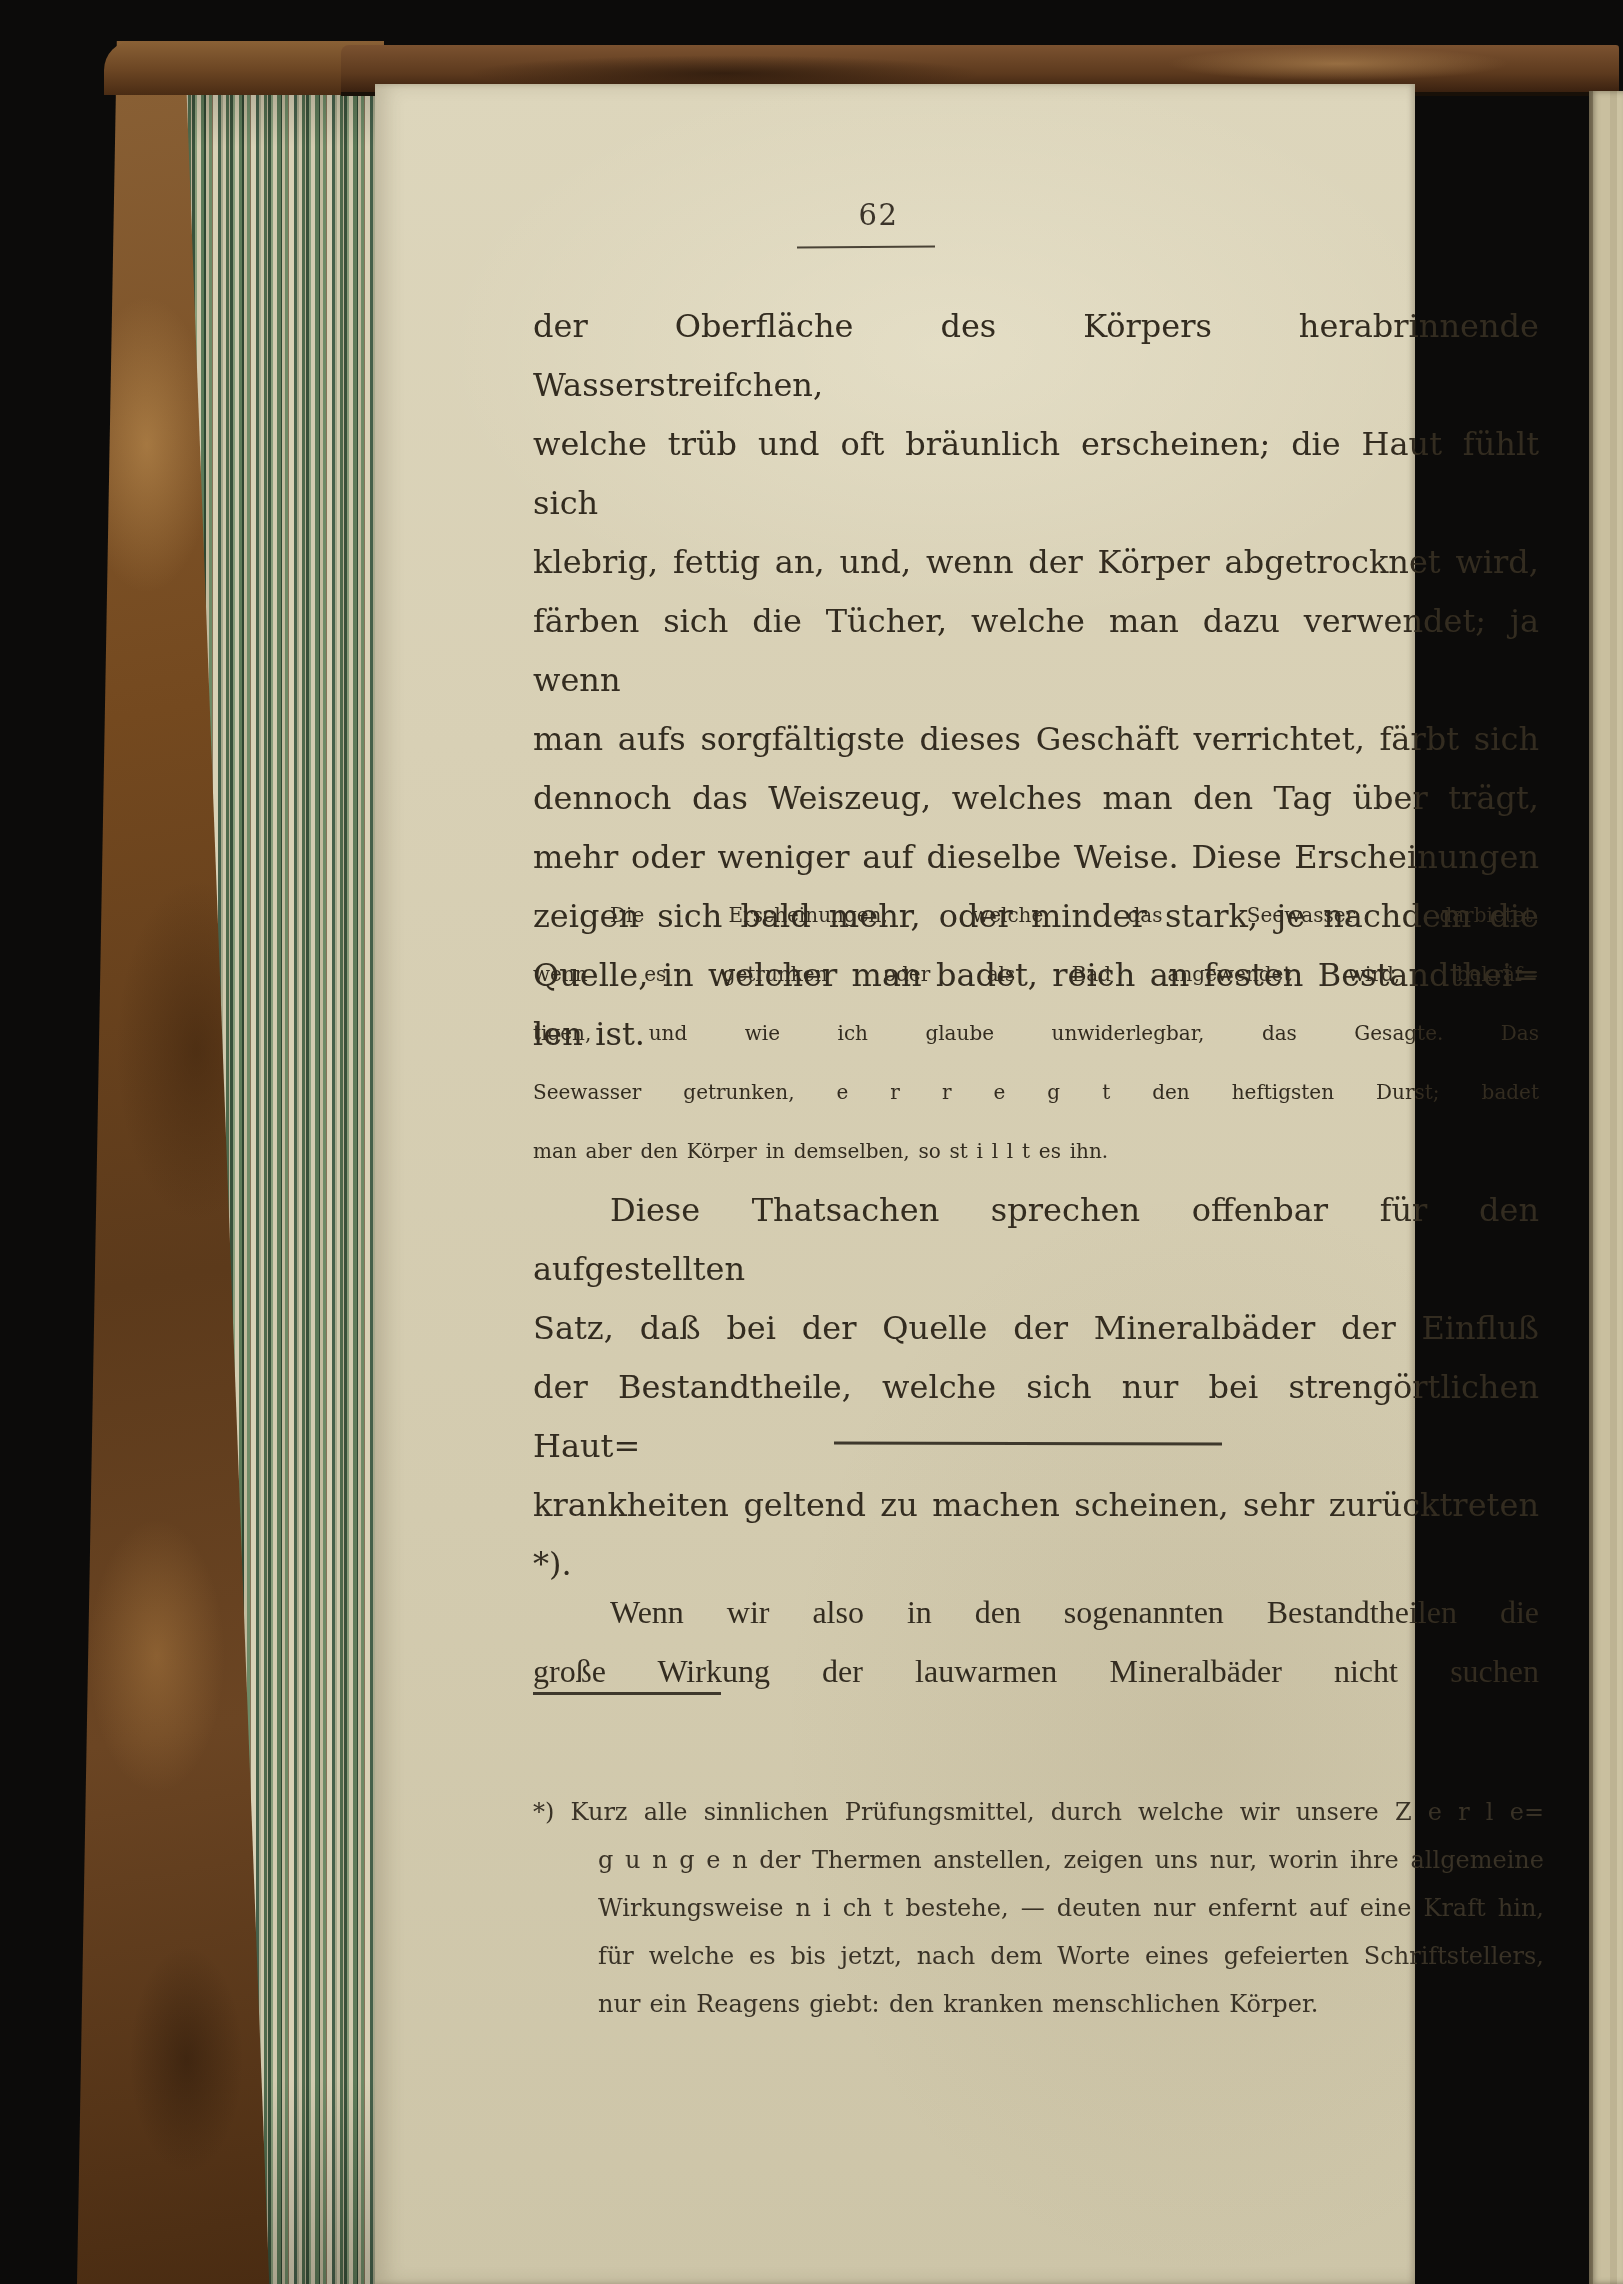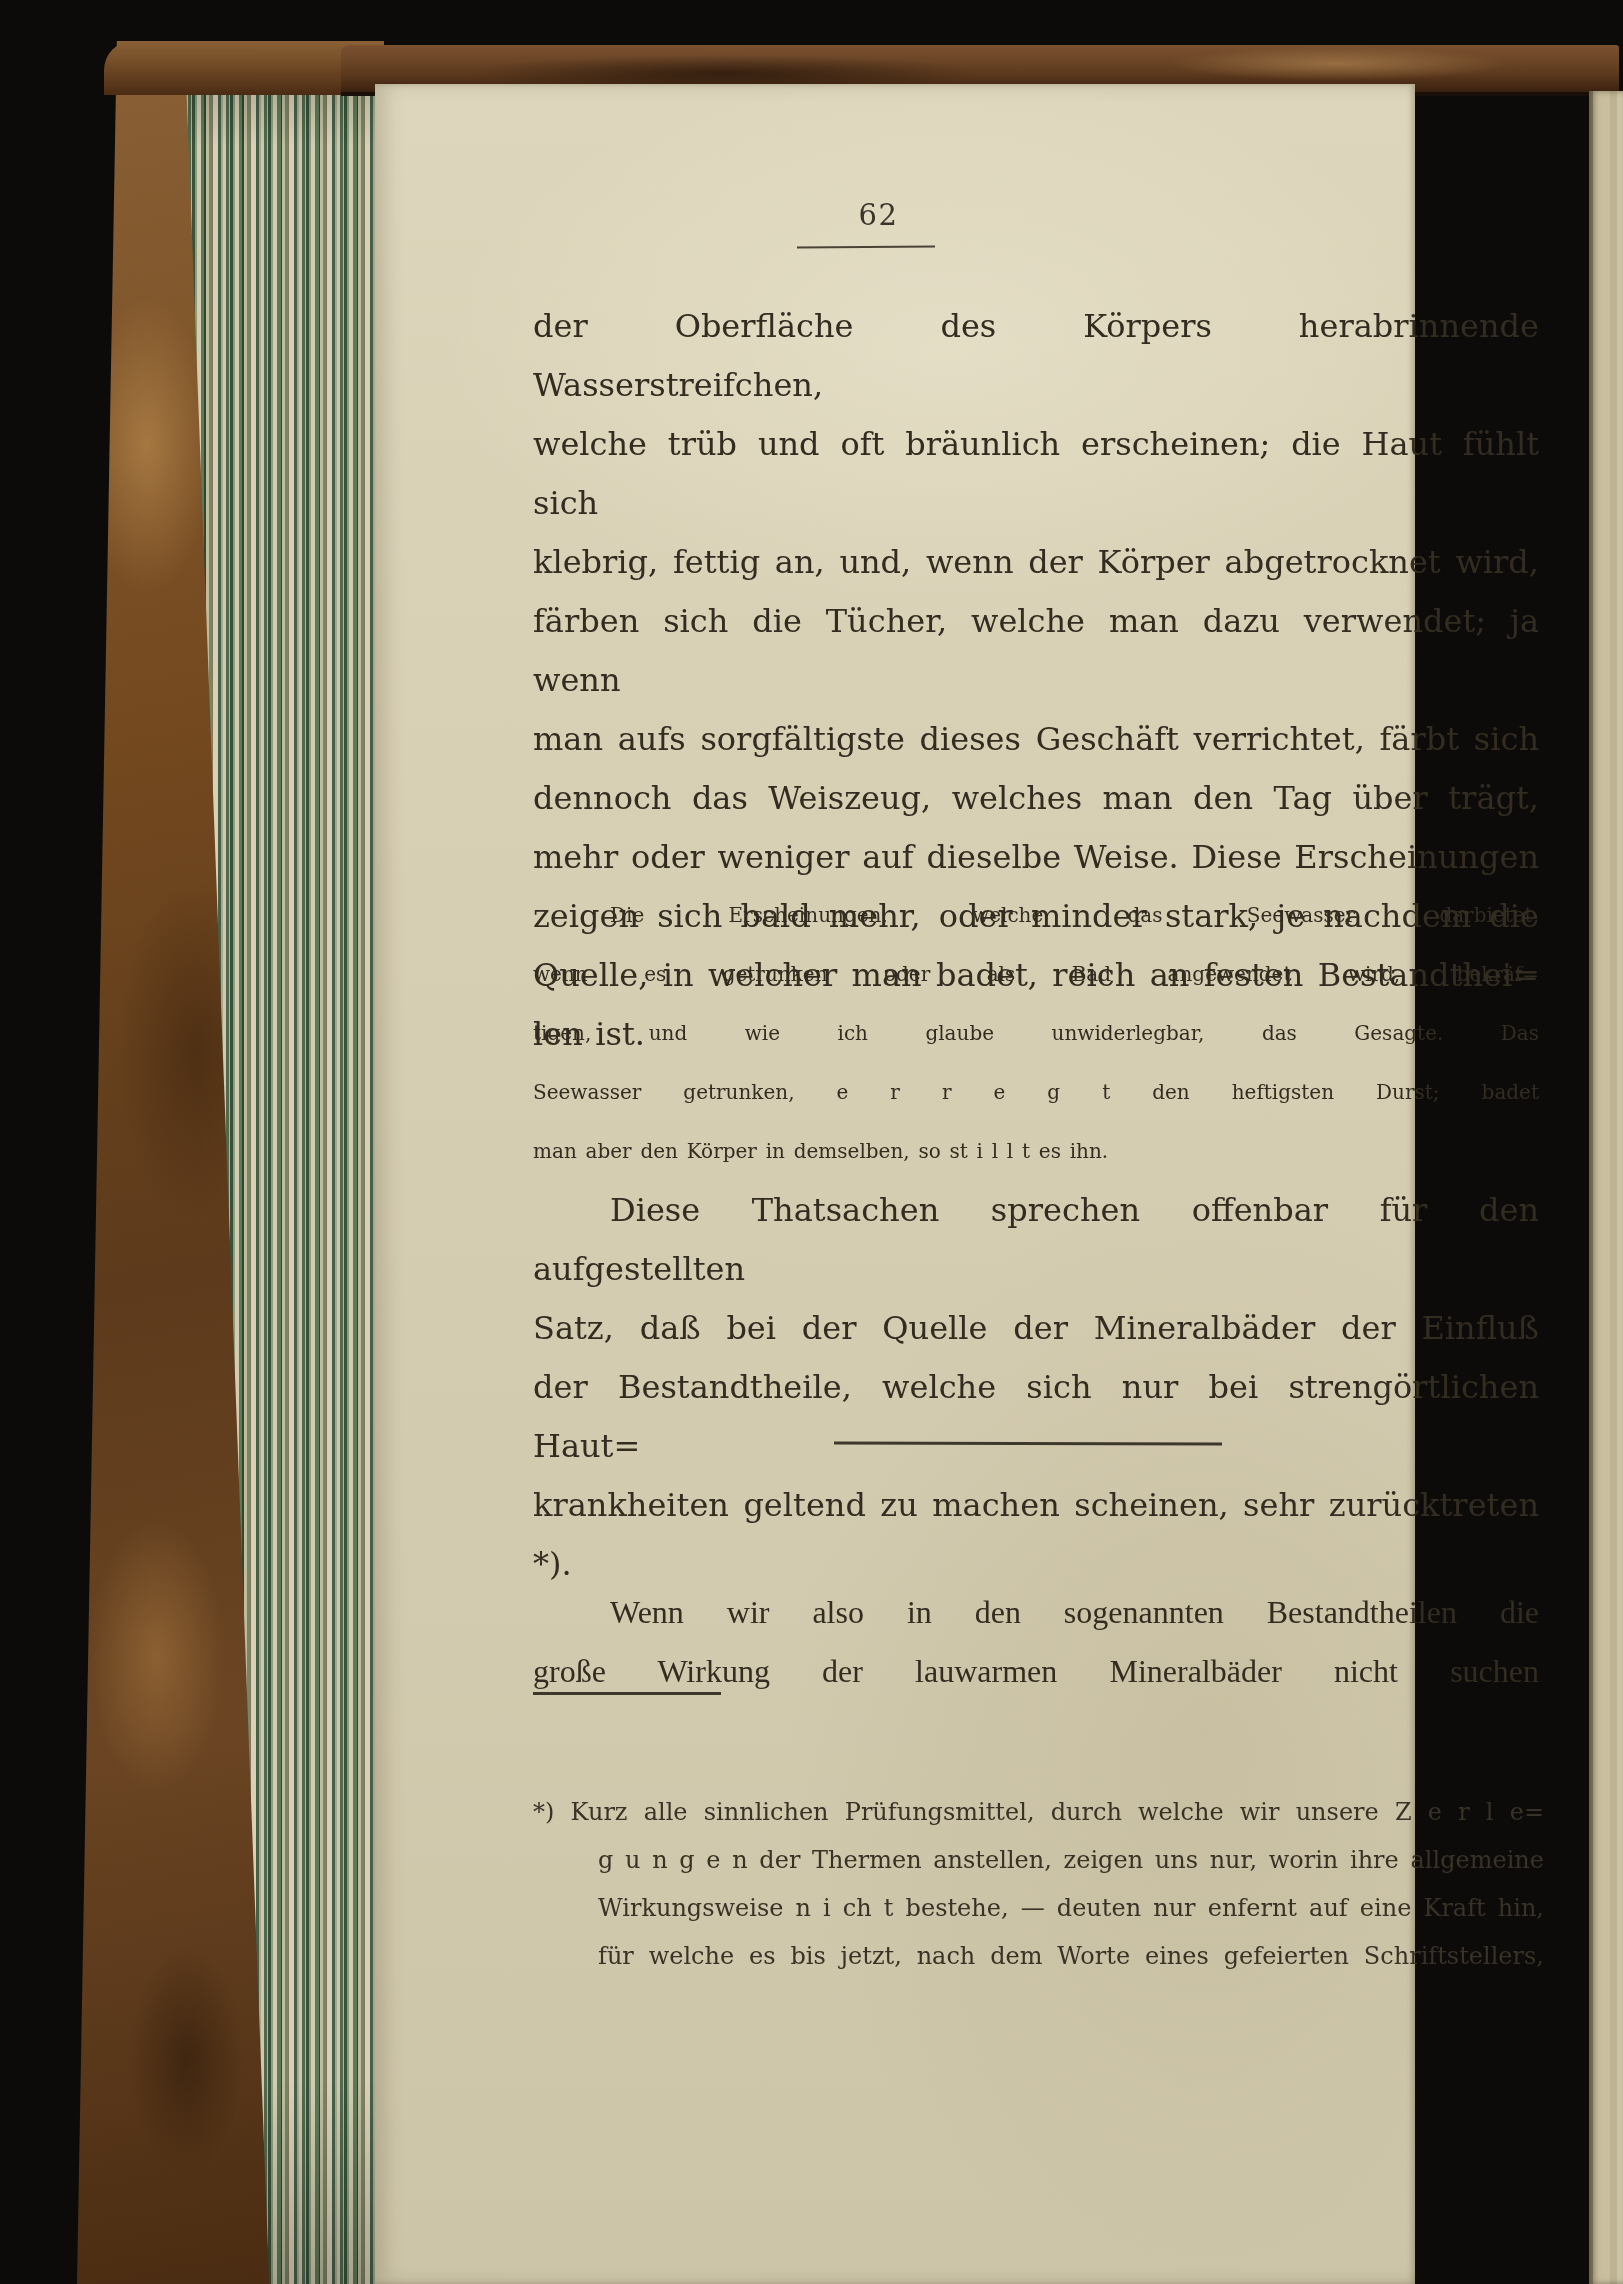--- a/index.html
+++ b/index.html
@@ -143,16 +143,17 @@
     <div class="line">große Wirkung der lauwarmen Mineralbäder nicht suchen</div>
   </div>
 
   <div class="fn-rule"></div>
 
   <div class="footnote">
     <div class="line first">*) Kurz alle sinnlichen Prüfungsmittel, durch welche wir unsere Z e r l e=</div>
     <div class="line">g u n g e n der Thermen anstellen, zeigen uns nur, worin ihre allgemeine</div>
     <div class="line">Wirkungsweise n i ch t bestehe, — deuten nur enfernt auf eine Kraft hin,</div>
     <div class="line">für welche es bis jetzt, nach dem Worte eines gefeierten Schriftstellers,</div>
+    <div class="line end">nur ein Reagens giebt: den kranken menschlichen Körper.</div>
   </div>
 
 </div>
 
 
 </body></html>

